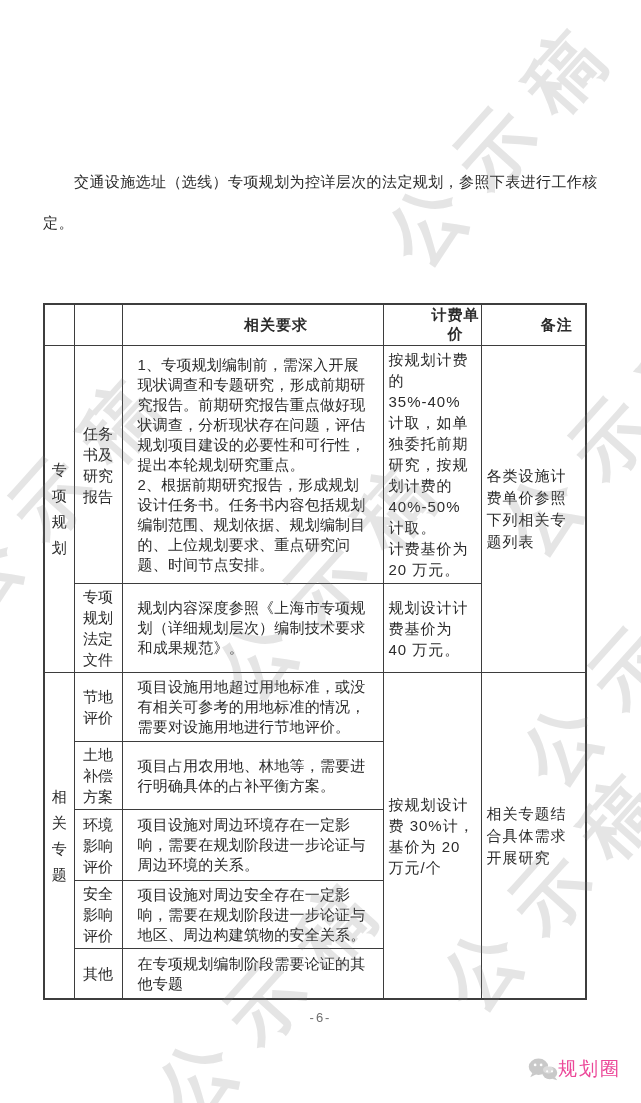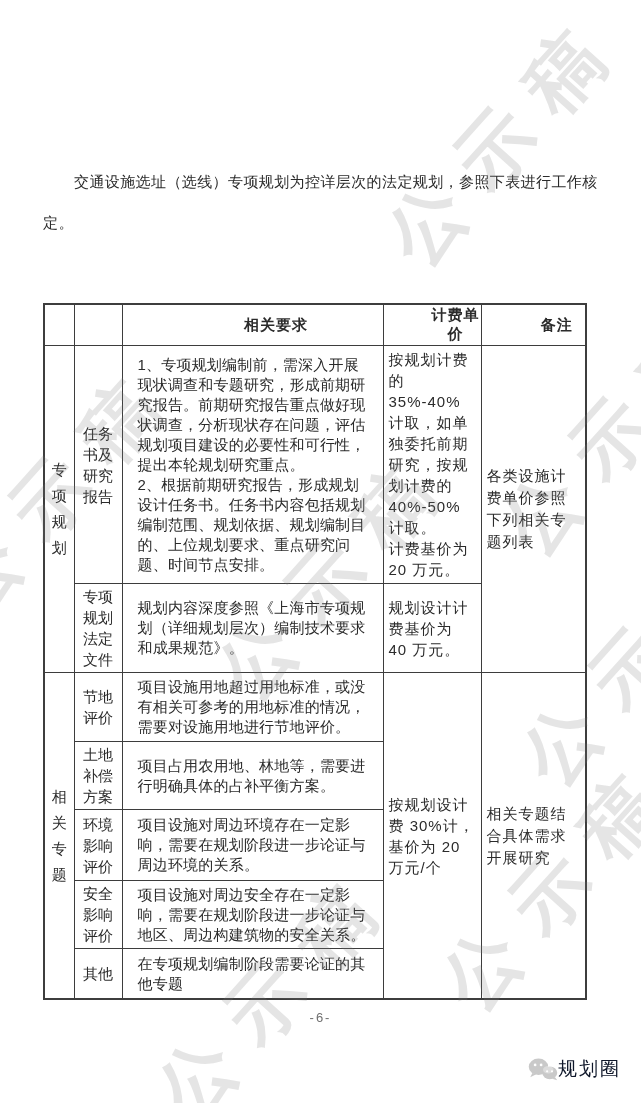--- a/index.html
+++ b/index.html
@@ -51,21 +51,21 @@
   td.note {
     text-align:left; padding:3px 5px; line-height:22px; letter-spacing:1px;
     font-size:15px;
   }
   .pagenum {
     position:absolute; left:0; top:1010px; width:641px; text-align:center;
     font-size:13px; color:#6f6f6f; letter-spacing:2px; z-index:1;
   }
   .brand {
     position:absolute; right:20px; top:1056px; display:flex; align-items:center;
-    color:#0f172a; font-size:19px; letter-spacing:2px; z-index:1;
+    color:#ec4899; font-size:19px; letter-spacing:2px; z-index:1;
   }
 </style>
 </head>
 <body>
 
 <div class="doc">
 
   <div class="wm" style="left:505px;top:140px;">公示稿</div>
   <div class="wm" style="left:60px;top:490px;">公示稿</div>
   <div class="wm" style="left:335px;top:575px;">公示稿</div>

